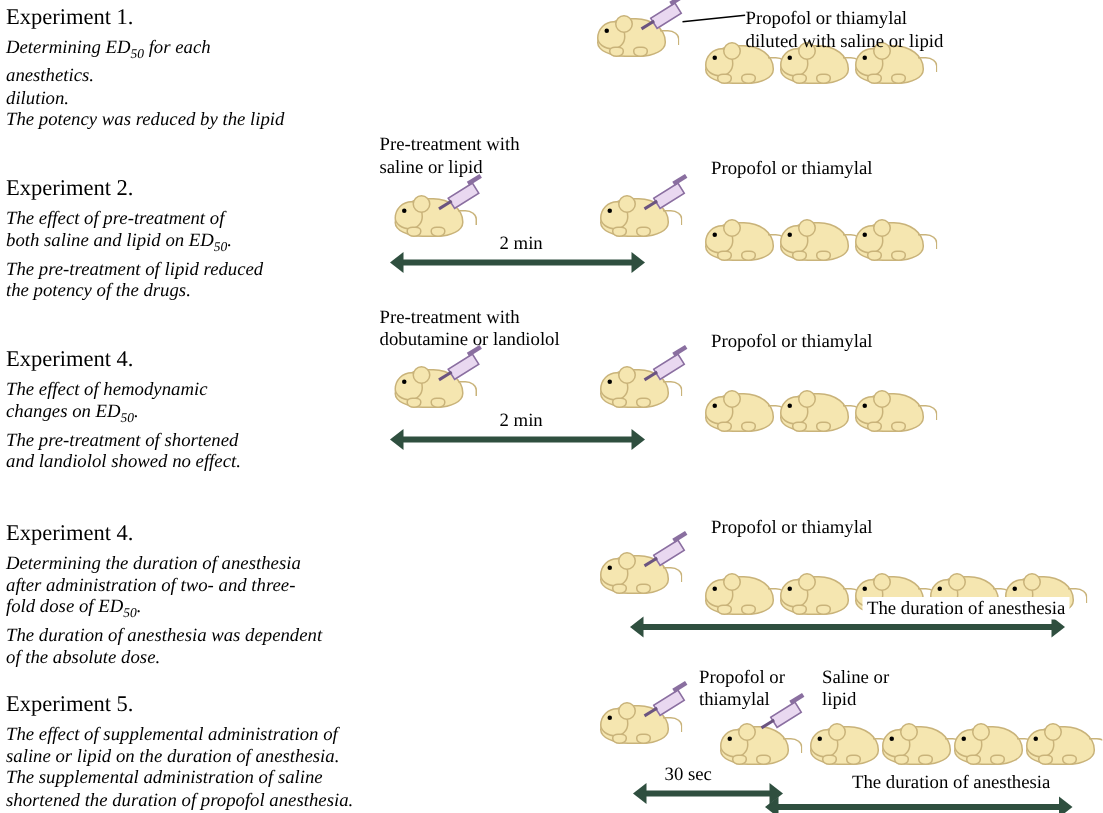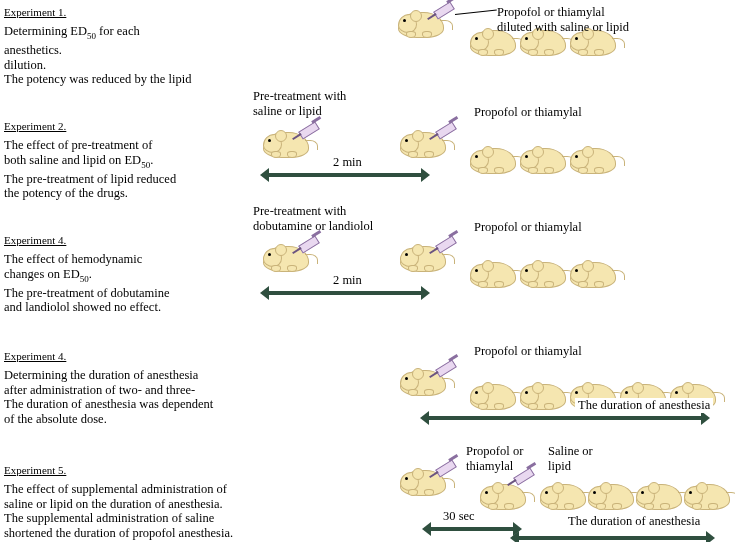--- a/index.html
+++ b/index.html
@@ -14,33 +14,32 @@
   #page {
     position: relative;
     width: 735px;
     height: 542px;
     overflow: hidden;
     background: #ffffff;
   }
   .exp-title {
     position: absolute;
     font-family: "Liberation Serif", serif;
-    font-size: 11px;
+    font-size: 15px;
     line-height: 17px;
     white-space: nowrap;
-    text-decoration: underline;
   }
   .exp-body {
     position: absolute;
     font-family: "Liberation Serif", serif;
     font-size: 12.5px;
     line-height: 14.5px;
     width: 250px;
   }
-  .exp-body div { white-space: nowrap; }
+  .exp-body div { white-space: nowrap; font-style: italic; }
   sub { font-size: 9px; }
 
   .label {
     position: absolute;
     font-family: "Liberation Serif", serif;
     font-size: 12.5px;
     line-height: 14.5px;
     white-space: nowrap;
   }
 
@@ -308,21 +307,21 @@
     <div class="arrow-line"></div>
     <div class="arrow-head left"></div>
     <div class="arrow-head right"></div>
   </div>
   <div class="arrow-text" style="left:330px; top:155px;">2 min</div>
 
   <div class="exp-title" style="left:4px; top:232px;">Experiment 4.</div>
   <div class="exp-body" style="left:4px; top:252px;">
     <div>The effect of hemodynamic</div>
     <div>changes on ED<sub>50</sub>.</div>
-    <div>The pre-treatment of dobutamine</div>
+    <div>The pre-treatment of shortened</div>
     <div>and landiolol showed no effect.</div>
   </div>
 
   <div class="label" style="left:253px; top:204px;">Pre-treatment with</div>
   <div class="label" style="left:253px; top:219px;">dobutamine or landiolol</div>
   <div class="label" style="left:474px; top:220px;">Propofol or thiamylal</div>
 
   <div class="mouse" style="left:263px; top:240px;">
     <div class="body"></div>
       <div class="head"></div>
@@ -384,20 +383,21 @@
     <div class="arrow-line"></div>
     <div class="arrow-head left"></div>
     <div class="arrow-head right"></div>
   </div>
   <div class="arrow-text" style="left:330px; top:273px;">2 min</div>
 
   <div class="exp-title" style="left:4px; top:348px;">Experiment 4.</div>
   <div class="exp-body" style="left:4px; top:368px; width:260px;">
     <div>Determining the duration of anesthesia</div>
     <div>after administration of two- and three-</div>
+    <div>fold dose of ED<sub>50</sub>.</div>
     <div>The duration of anesthesia was dependent</div>
     <div>of the absolute dose.</div>
   </div>
 
   <div class="label" style="left:474px; top:344px;">Propofol or thiamylal</div>
 
   <div class="mouse" style="left:400px; top:364px;">
     <div class="body"></div>
       <div class="head"></div>
       <div class="ear"></div>

